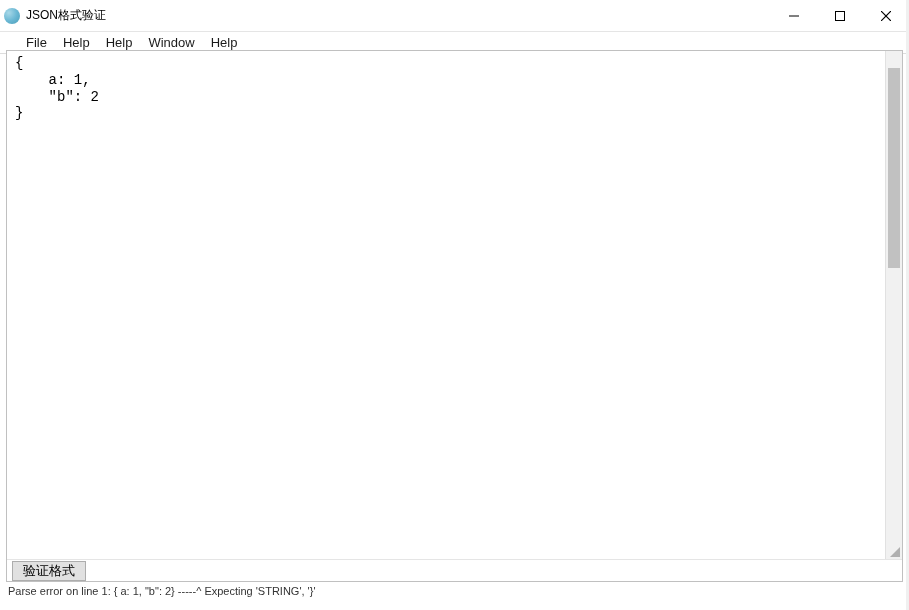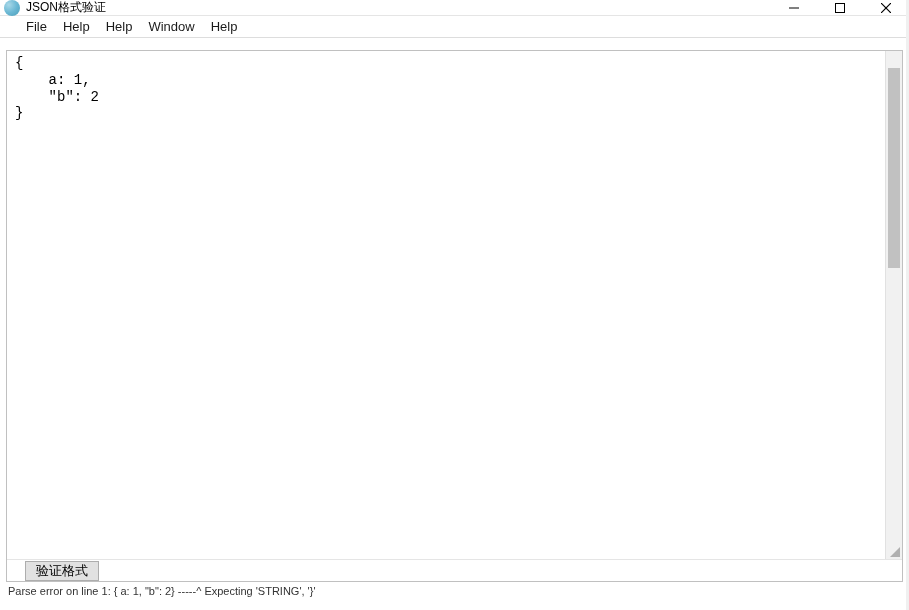--- a/index.html
+++ b/index.html
@@ -10,21 +10,21 @@
     body {
       font-family: "Microsoft YaHei", "Segoe UI", Tahoma, sans-serif;
       font-size: 12px;
       background: #fff;
       width: 909px;
       height: 610px;
       overflow: hidden;
       position: relative;
     }
     .titlebar {
-      height: 16px;
+      height: 32px;
       background: #fff;
       border-bottom: 1px solid #e5e5e5;
       display: flex;
       align-items: center;
       justify-content: space-between;
       padding-left: 4px;
     }
     .titlebar-left {
       display: flex;
       align-items: center;
@@ -143,21 +143,21 @@
       background: #fff;
     }
     .verify-btn {
       height: 20px;
       padding: 0 10px;
       font-size: 13px;
       font-family: inherit;
       background: #e1e1e1;
       border: 1px solid #adadad;
       cursor: pointer;
-      margin-left: 18px;
+      margin-left: 5px;
     }
     .statusbar {
       position: absolute;
       left: 6px;
       right: 16px;
       bottom: 10px;
       height: 18px;
       font-size: 11px;
       color: #333;
       display: flex;

